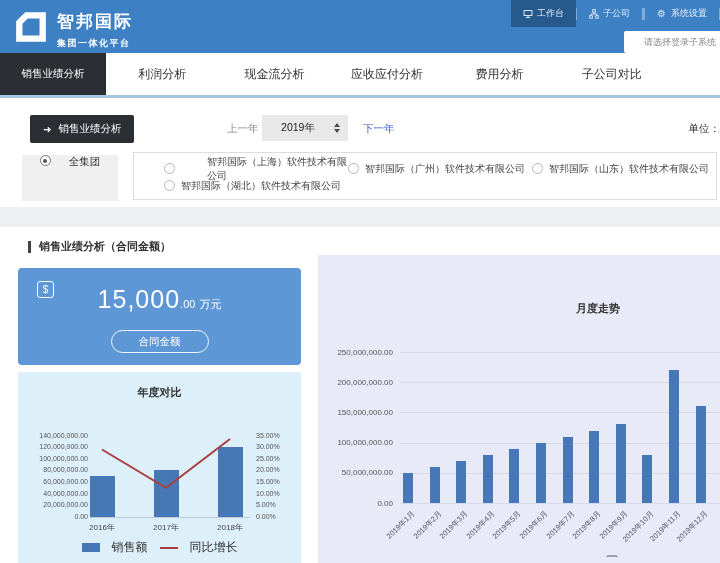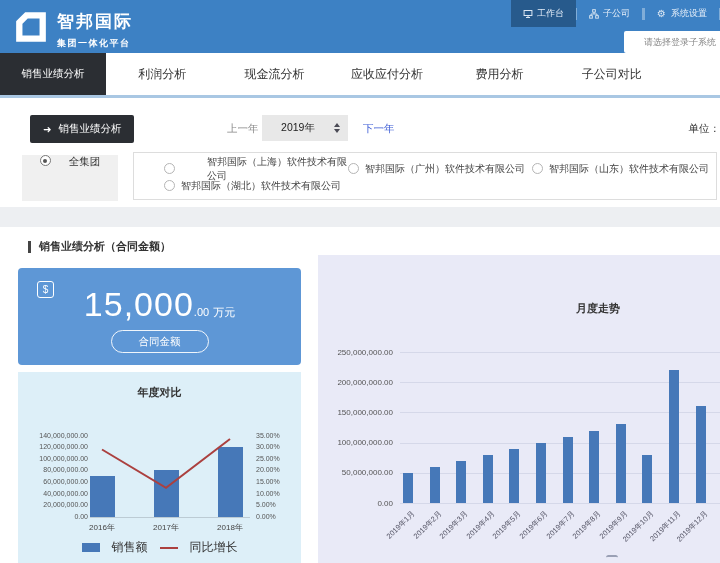--- a/index.html
+++ b/index.html
@@ -74,21 +74,21 @@
   .sec-title { position:absolute; left:28px; top:12px; display:flex; align-items:center; gap:8px; }
   .sec-bar { width:3px; height:12px; background:#444; }
   .sec-text { font-size:11px; font-weight:bold; color:#333; }
 
   
   .kpi { position:absolute; left:18px; top:41px; width:283px; height:97px; background:#5e97d6;
          border-radius:4px; color:#fff; }
   .money-ico { position:absolute; left:19px; top:13px; width:17px; height:17px; border:1.4px solid #fff;
                border-radius:3px; font-size:10px; display:flex; align-items:center; justify-content:center; }
   .kpi-num-row { position:absolute; left:0; top:17px; width:100%; text-align:center; }
-  .kpi-big { font-size:34px; letter-spacing:1px; }
+  .kpi-big { font-size:25px; letter-spacing:1px; }
   .kpi-dec { font-size:11px; }
   .kpi-unit { font-size:11px; margin-left:4px; }
   .kpi-btn { position:absolute; left:50%; top:62px; transform:translateX(-50%); width:98px; height:23px;
              border:1px solid rgba(255,255,255,.9); border-radius:12px; font-size:10.5px; color:#fff;
              display:flex; align-items:center; justify-content:center; cursor:pointer; background:transparent; }
 
   
   .annual { position:absolute; left:18px; top:145px; width:283px; height:200px; background:#ddeff8; }
   .chart-title { position:absolute; left:0; width:100%; text-align:center; font-size:11px;
                  font-weight:bold; color:#333; }

